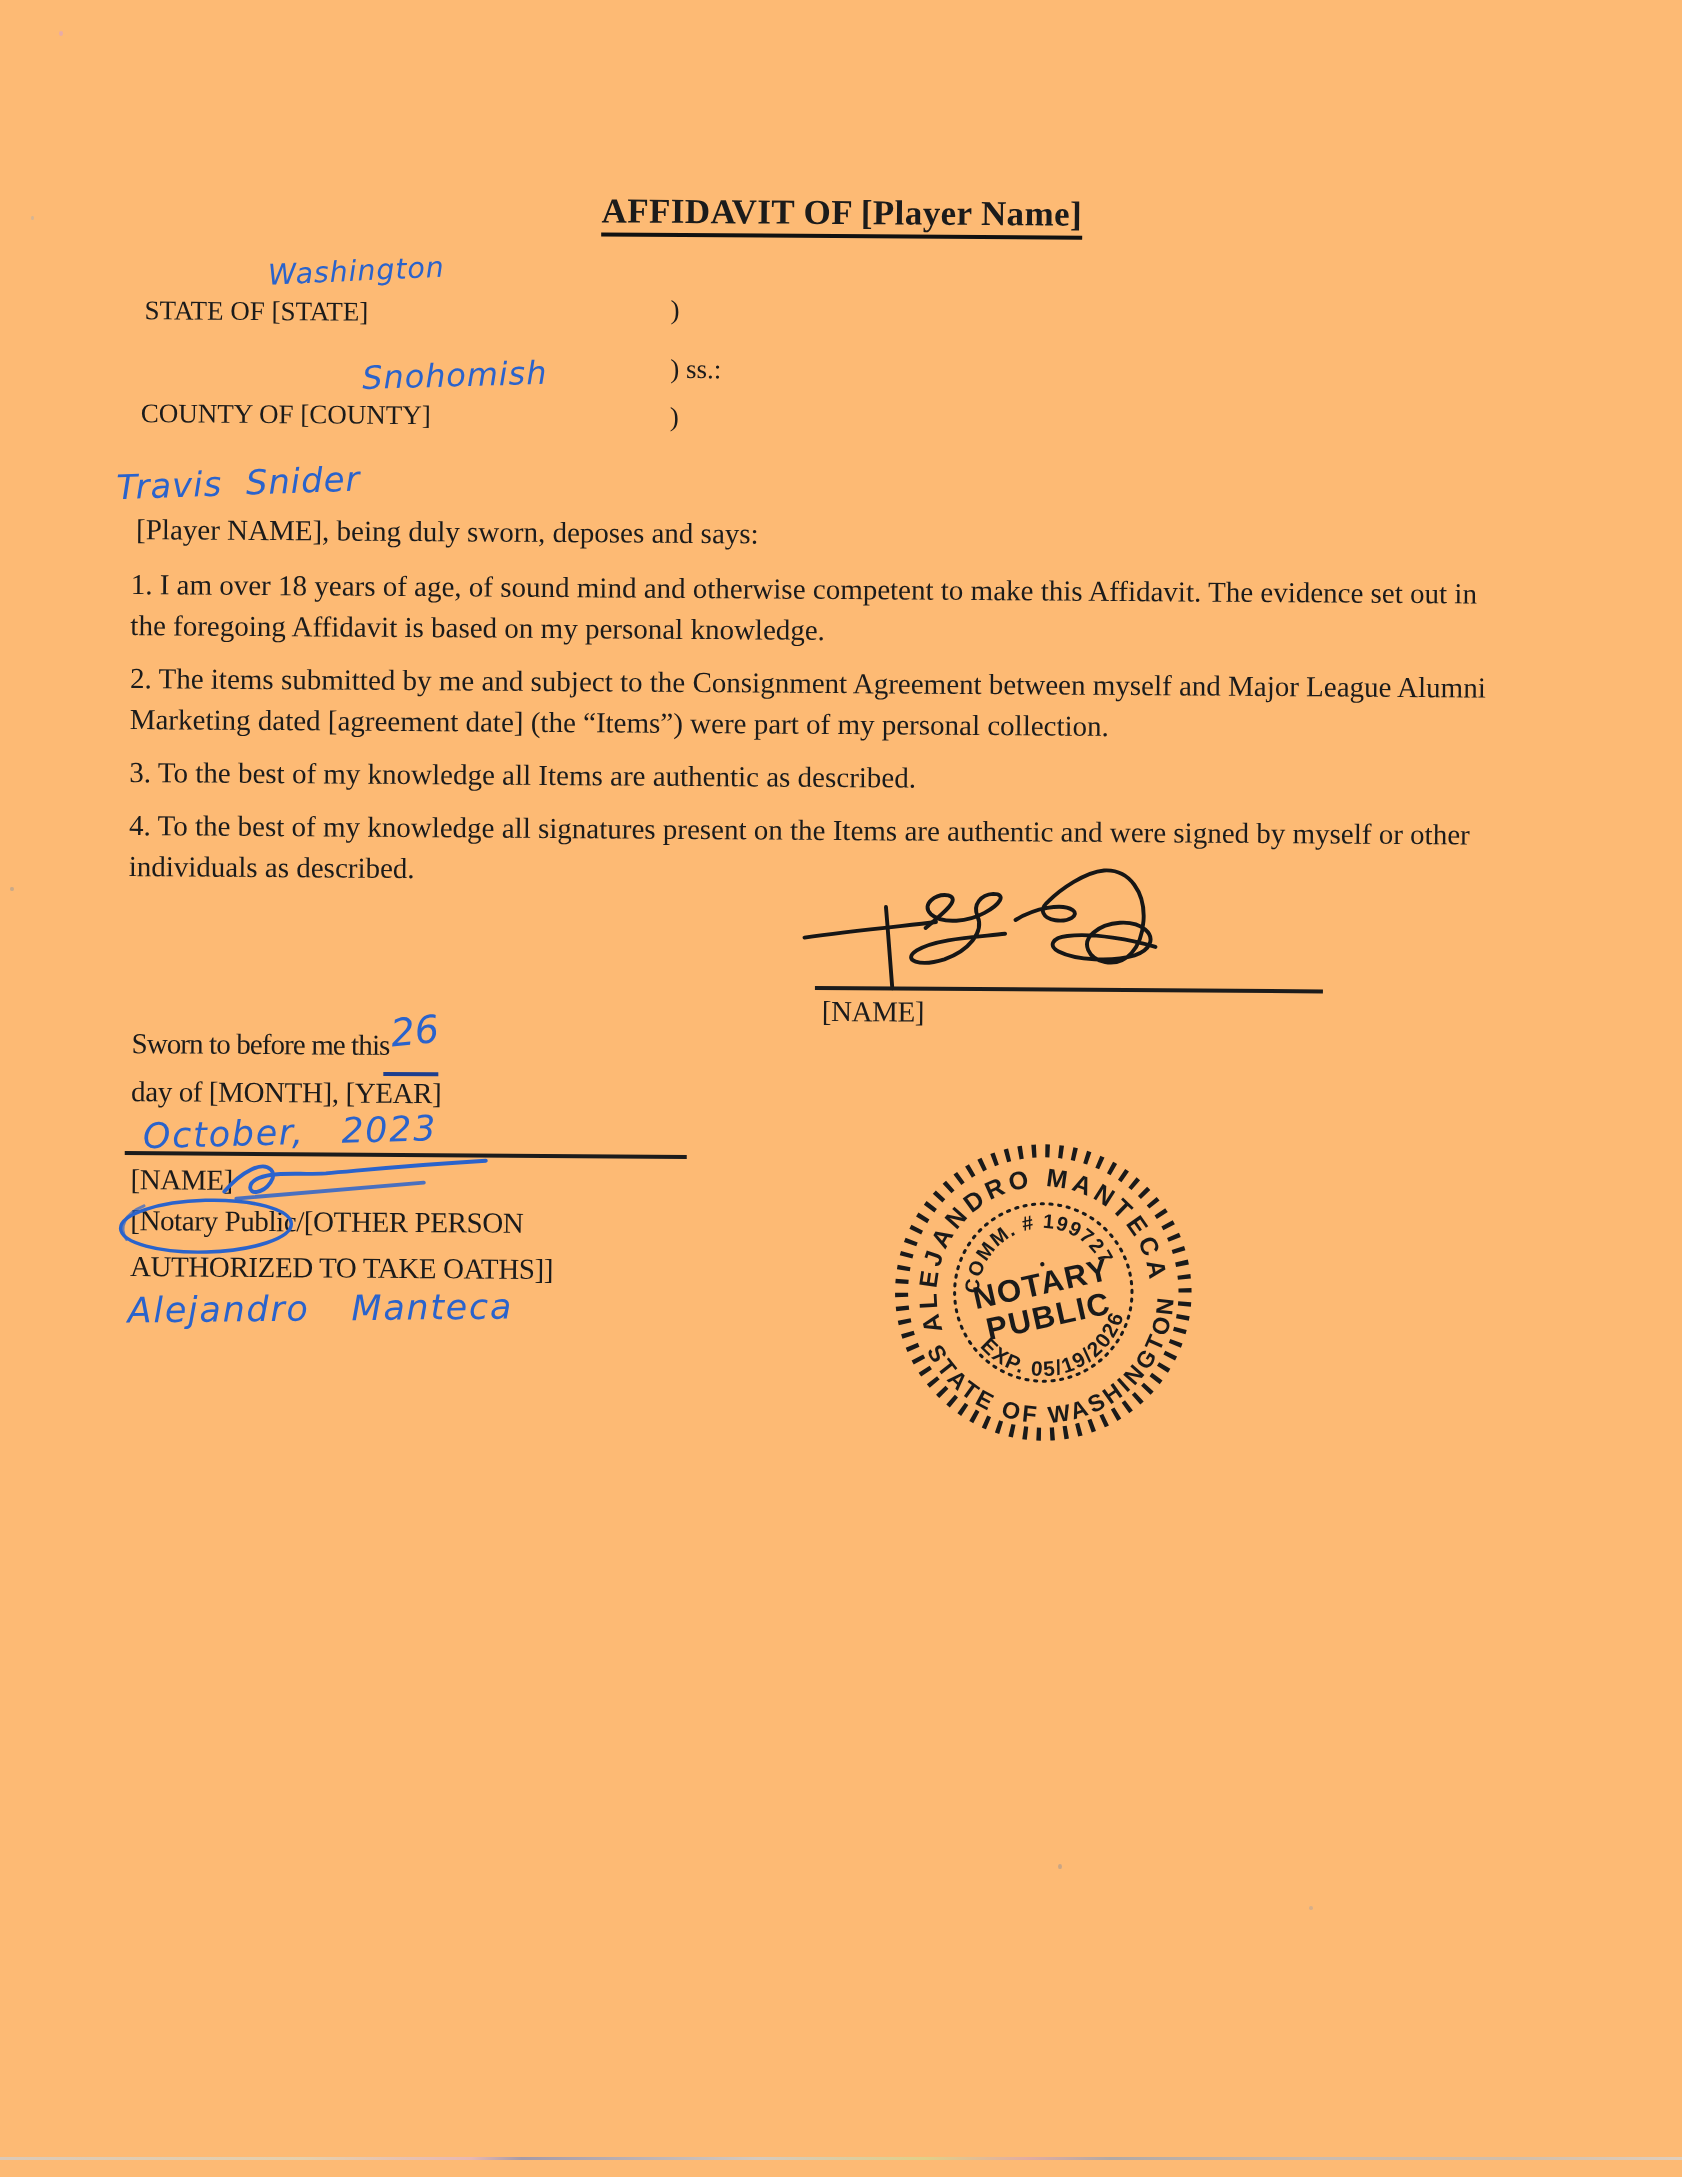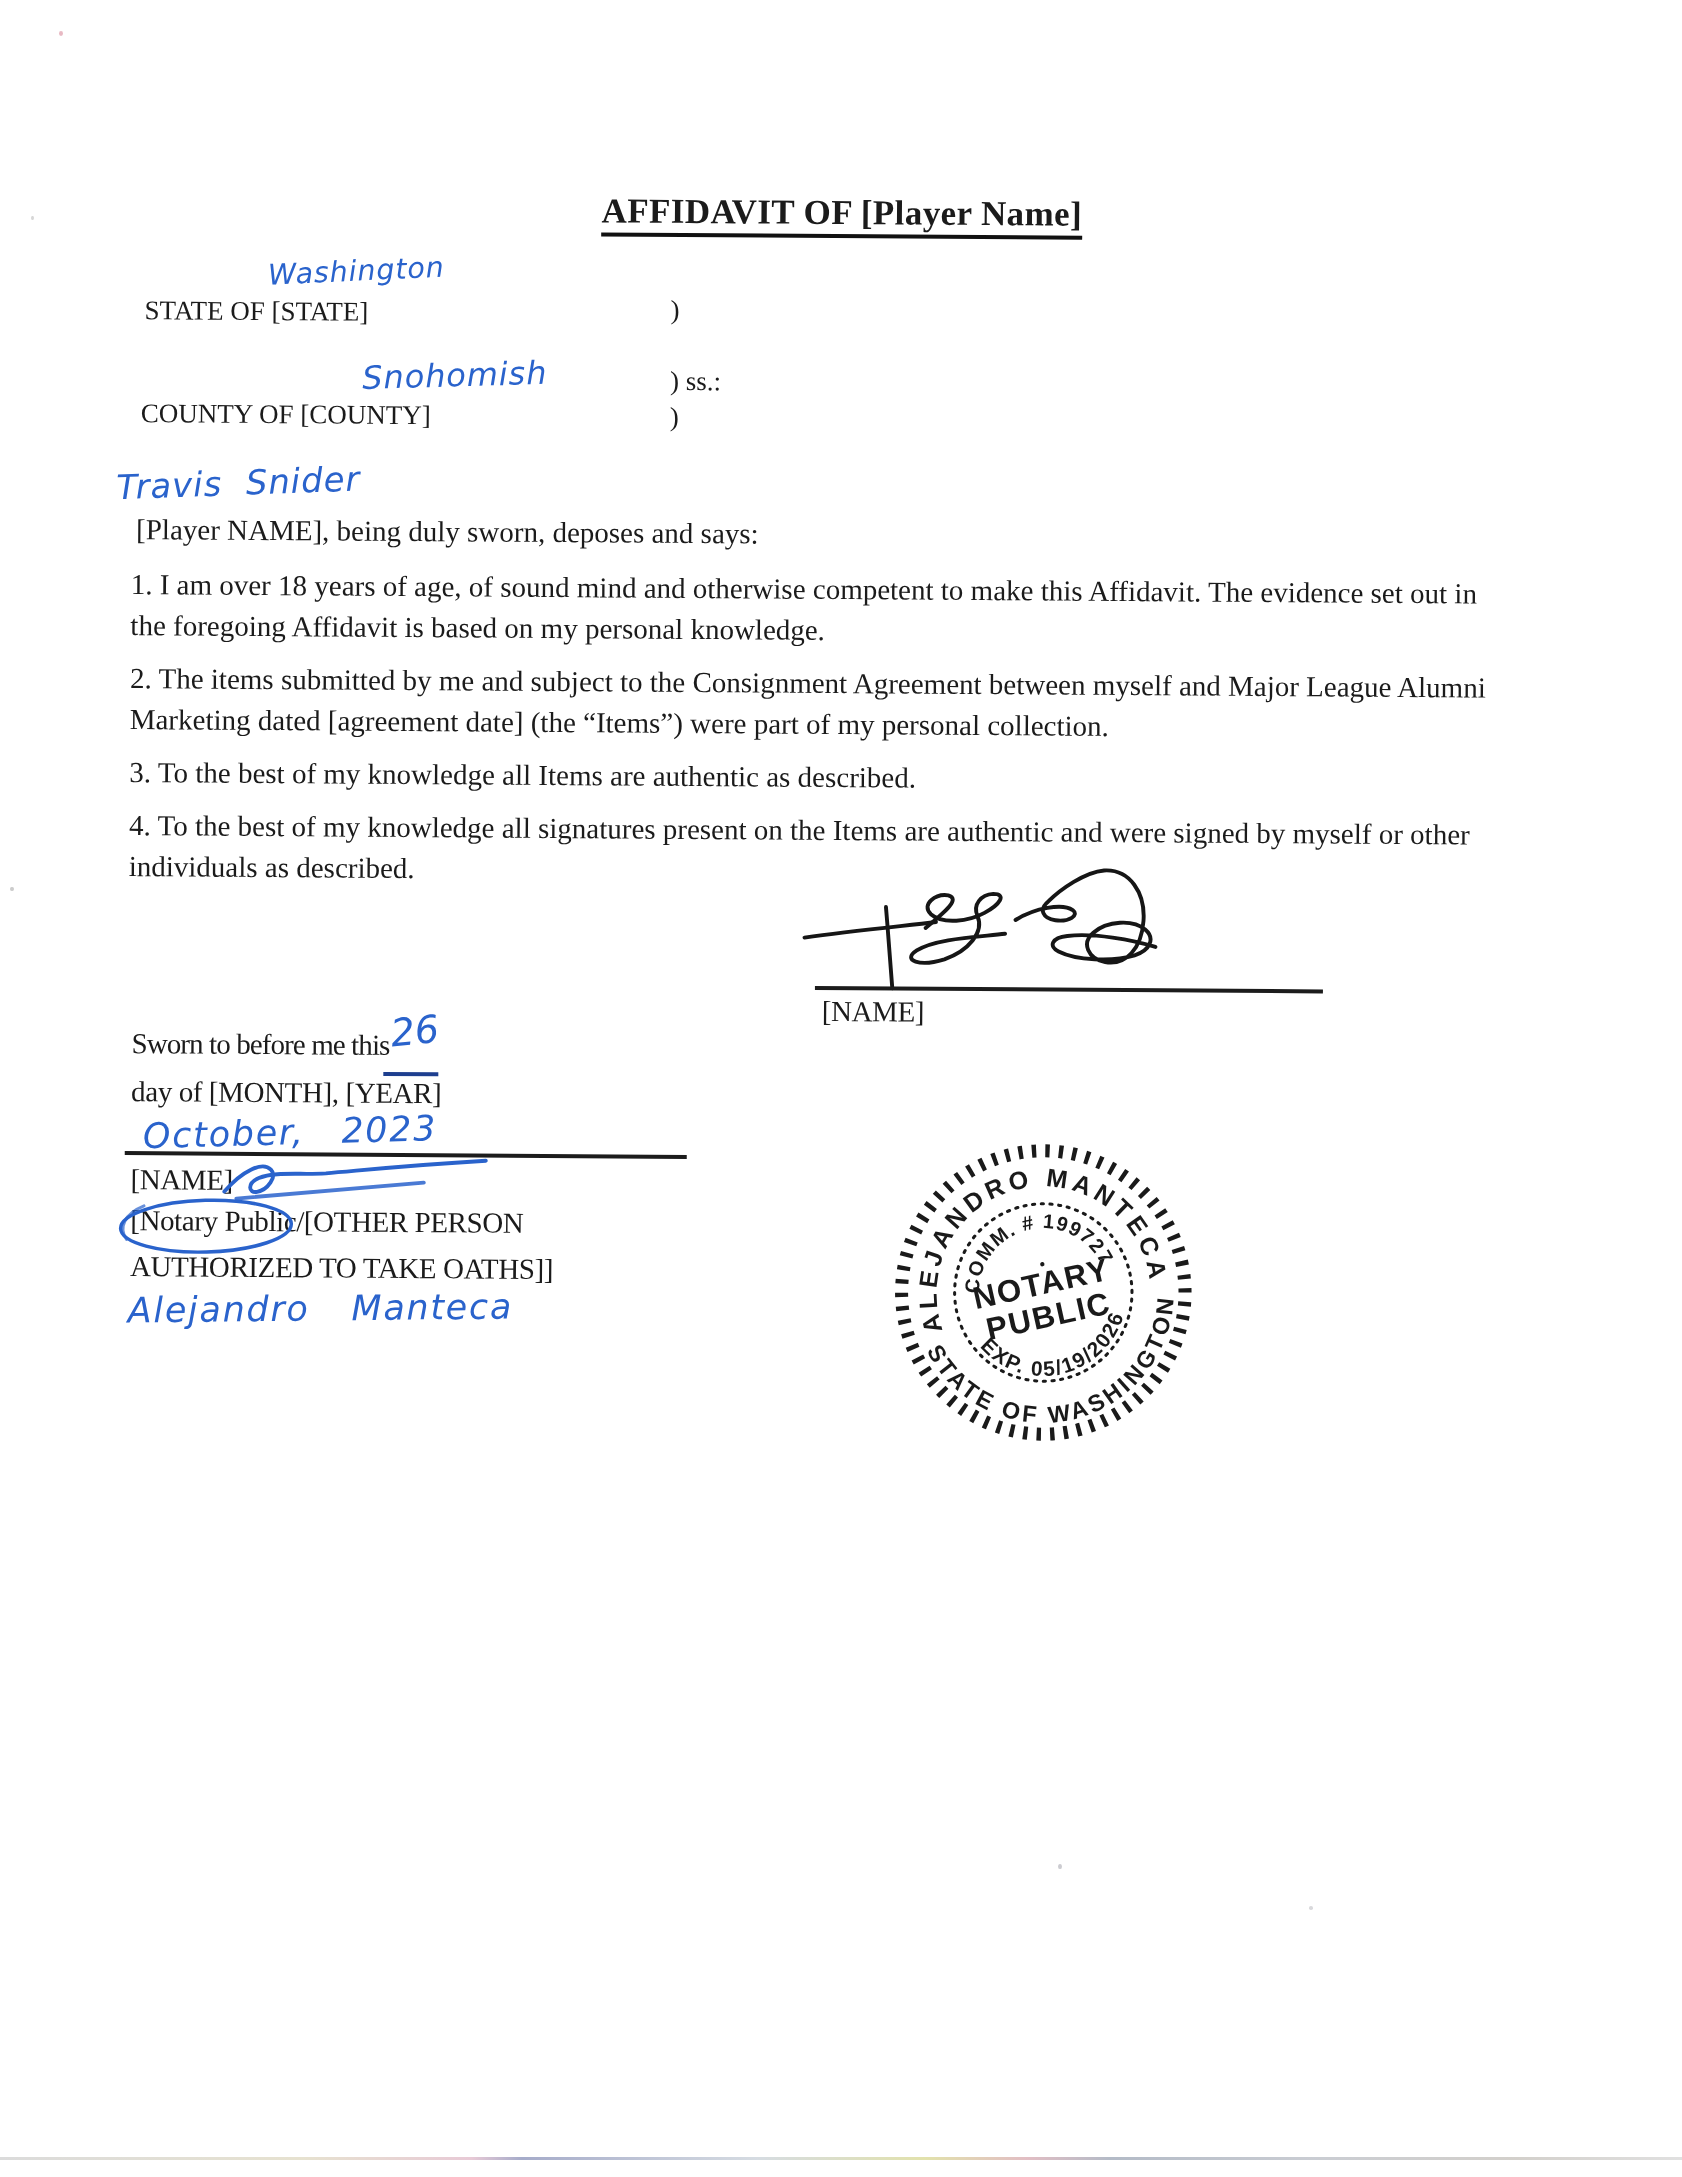--- a/index.html
+++ b/index.html
@@ -1,16 +1,16 @@
 <!DOCTYPE html>
 <html style="font-size:14px"><head>
 <meta charset="utf-8">
 <style>
   html,body{margin:0;padding:0;background:#e8e8e8;}
-  .page{position:relative;width:1683px;height:2177px;background:#ffffff;overflow:hidden;
+  .page{position:relative;width:1683px;height:2177px;background:#fdba74;overflow:hidden;
         font-family:"Liberation Serif", serif;color:#181818;}
   .content{position:absolute;left:0;top:0;width:100%;height:100%;
            transform:rotate(0.4deg);transform-origin:259px 259px;}
   .abs{position:absolute;white-space:nowrap;}
   .typed{font-family:"Liberation Serif", serif;color:#1b1b1b;}
   .title{font-size:35px;font-weight:bold;letter-spacing:0.4px;}
   .title span{border-bottom:4.3px solid #111;padding-bottom:1.7px;}
   .jurat{font-size:27px;}
   .cap34{font-size:29px;letter-spacing:-0.4px;}
   .body-text{position:absolute;left:133px;top:565px;width:1366px;font-size:29px;
@@ -33,21 +33,21 @@
   <div class="content">
 
     <div class="abs typed title" style="left:0;top:189px;width:1683px;text-align:center;">
       <span>AFFIDAVIT OF [Player Name]</span>
     </div>
 
     <div class="abs hand" style="left:268px;top:254px;font-size:28.5px;transform:rotate(-3deg);letter-spacing:0.9px;">Washington</div>
     <div class="abs typed jurat" style="left:145px;top:296px;">STATE OF [STATE]</div>
     <div class="abs typed jurat" style="left:671px;top:292px;">)</div>
 
-    <div class="abs typed jurat" style="left:671px;top:363px;">) ss.:</div>
+    <div class="abs typed jurat" style="left:671px;top:351px;">) ss.:</div>
     <div class="abs hand" style="left:363px;top:355px;font-size:32px;transform:rotate(-2deg);letter-spacing:0.9px;">Snohomish</div>
 
     <div class="abs typed jurat" style="left:142px;top:399px;">COUNTY OF [COUNTY]</div>
     <div class="abs typed jurat" style="left:671px;top:399px;">)</div>
 
     <div class="abs hand" style="left:118px;top:463px;font-size:34px;transform:rotate(-2.5deg);word-spacing:12px;letter-spacing:0.9px;">Travis Snider</div>
     <div class="abs typed" style="left:138px;top:514px;font-size:29px;">[Player NAME], being duly sworn, deposes and says:</div>
 
     <div class="body-text">
       <p style="white-space:normal;">1. I am over 18 years of age, of sound mind and otherwise competent to make this Affidavit. The evidence set out in the foregoing Affidavit is based on my personal knowledge.</p>

